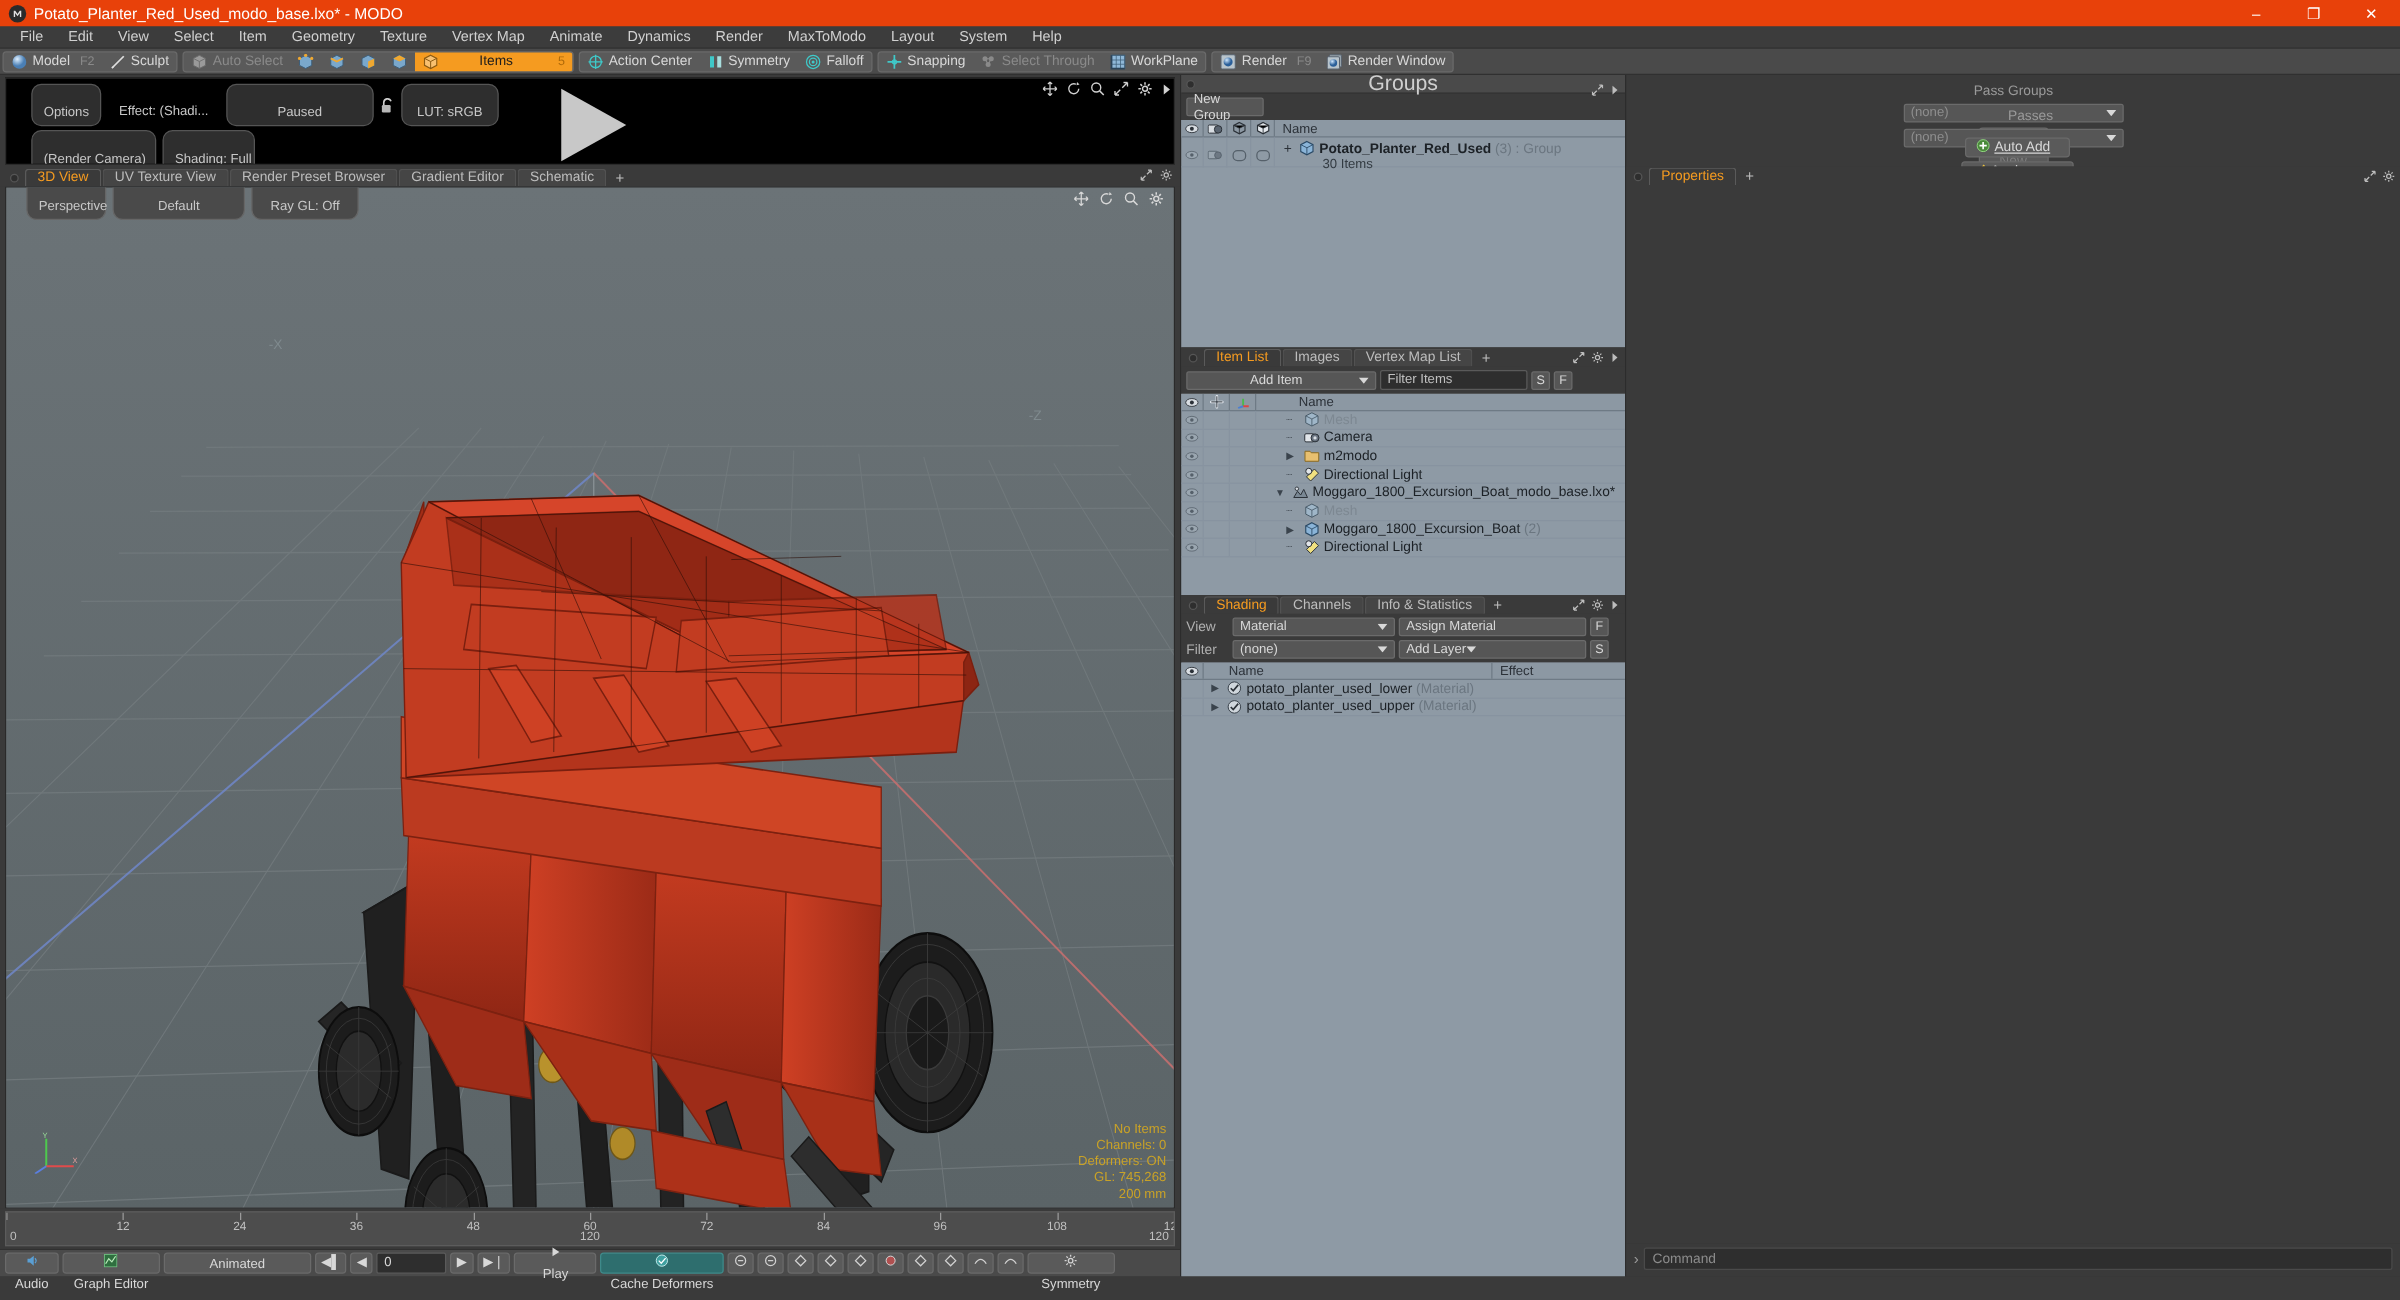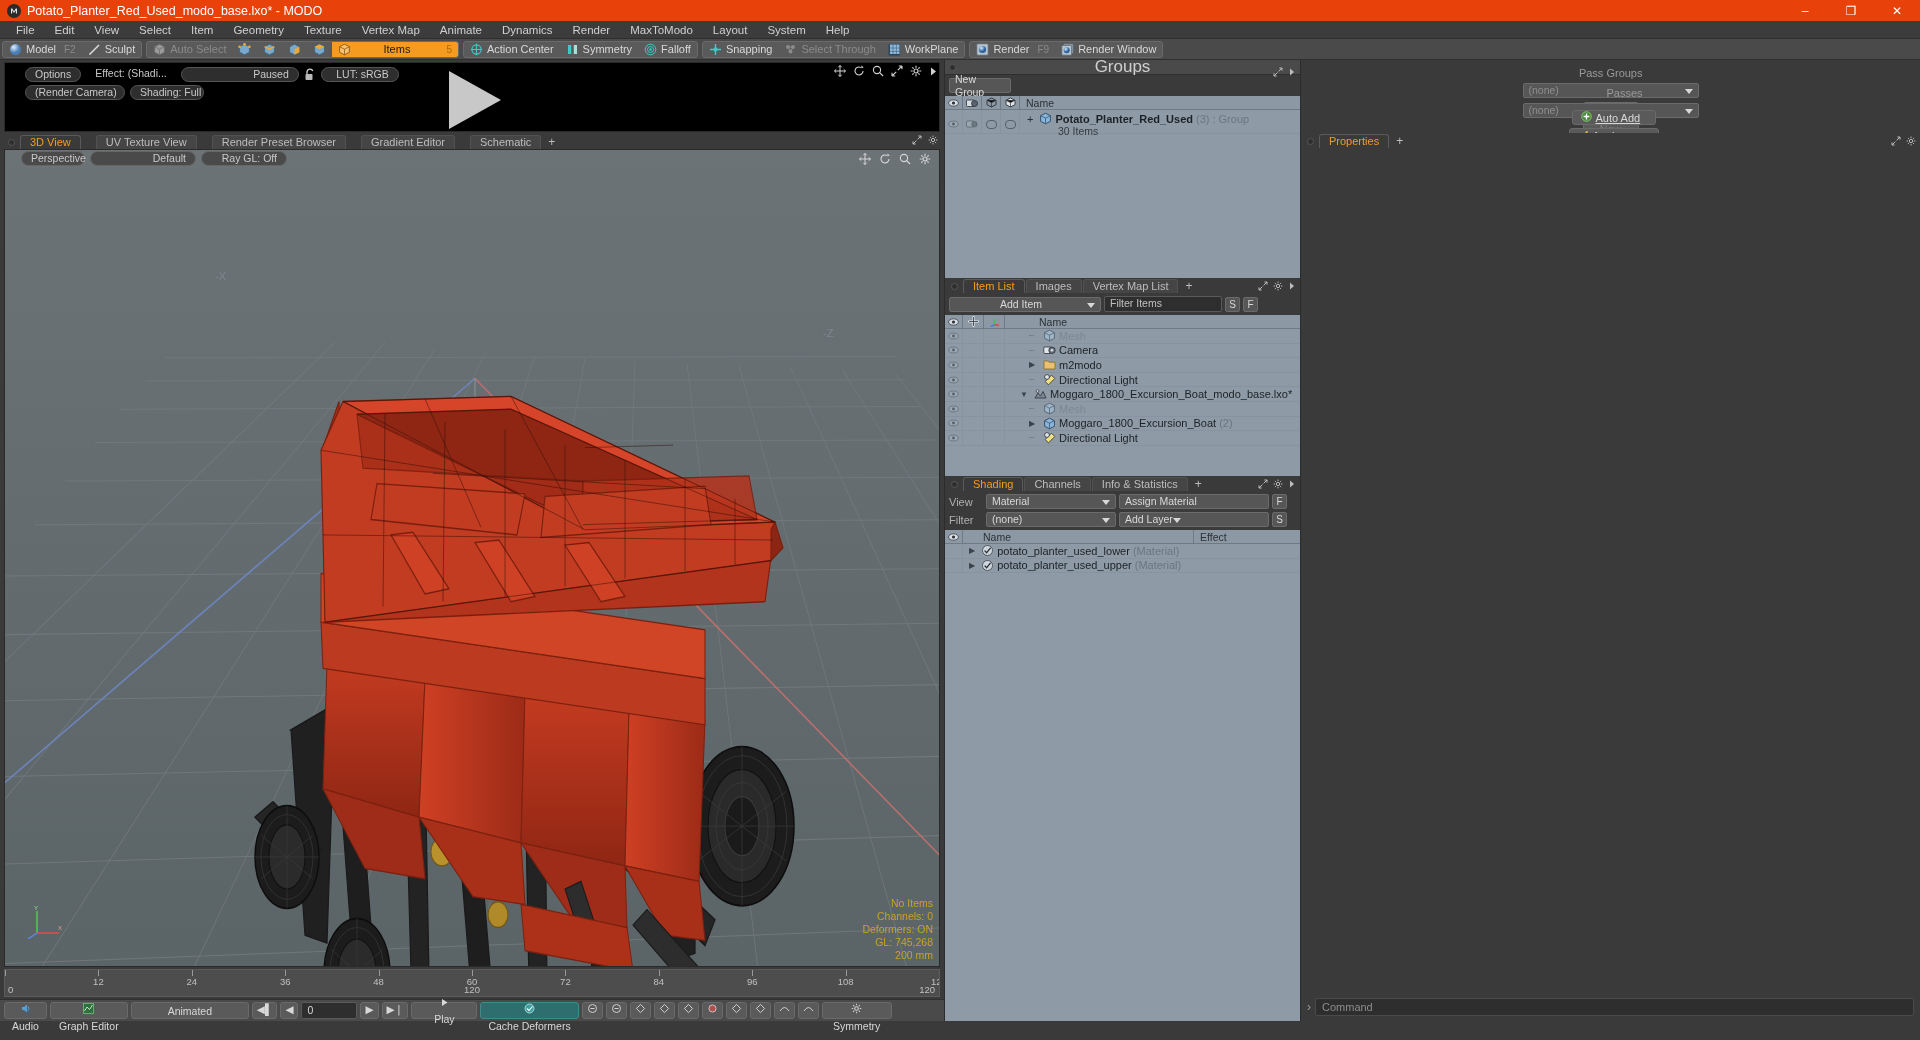--- a/index.html
+++ b/index.html
@@ -58,21 +58,21 @@
   .rightcol{flex:1;display:flex;flex-direction:column;background:#3a3a3a;
           border-left:1px solid #2c2c2c;}
   
   .preview{height:74px;background:#3a3a3a;padding:2px 4px 0 4px;position:relative;}
   .preview-inner{background:#000;height:70px;position:relative;overflow:hidden;
                  border:1px solid #2a2a2a;}
   .pv-row{display:flex;gap:5px;padding:4px 0 0 20px;}
   .pill{
     background:#2e2e2e;border:1px solid #555;border-radius:8px;
     height:15px;line-height:13px;font-size:10.5px;color:#c8c8c8;
-    padding:0 9px;white-space:nowrap;text-align:right;
+    padding:16px 9px;white-space:nowrap;text-align:center;
   }
   .play-tri{
     position:absolute;left:444px;top:8px;width:0;height:0;
     border-top:29px solid transparent;border-bottom:29px solid transparent;
     border-left:52px solid #c8c8c8;
   }
   .pv-tools{position:absolute;right:6px;top:5px;display:flex;gap:7px;align-items:center;}
   
   .tabstrip{
     height:15px;background:#3a3a3a;display:flex;align-items:flex-end;
@@ -389,21 +389,21 @@
               <path d="M6 .7v2M6 9.3v2M.7 6h2M9.3 6h2M2.3 2.3l1.4 1.4M8.3 8.3l1.4 1.4M9.7 2.3 8.3 3.7M3.7 8.3 2.3 9.7" stroke="#d0d0d0" stroke-width="1.2"></path>
             </svg></span>
         <span><svg width="9" height="11" viewBox="0 0 9 11">
               <path d="M2 1.5 7 5.5 2 9.5z" fill="#d0d0d0"></path>
             </svg></span>
       </div>
     </div>
 
     <div class="tabstrip">
       <div class="tab-dot"></div>
-      <div id="vp-tabs" style="display:flex;gap:15px;align-items:flex-end;">
+      <div id="vp-tabs" style="display:flex;gap:1px;align-items:flex-end;">
           <div class="tab sel">3D View</div>
           <div class="tab">UV Texture View</div>
           <div class="tab">Render Preset Browser</div>
           <div class="tab">Gradient Editor</div>
           <div class="tab">Schematic</div>
         </div>
       <div class="tab-plus">+</div>
       <div style="margin-left:auto;display:flex;gap:6px;padding-right:6px;padding-bottom:1px;">
         <span><svg width="10" height="10" viewBox="0 0 10 10">
               <path d="M9 1 5.6 4.4M9 1H6.4M9 1v2.6M1 9l3.4-3.4M1 9h2.6M1 9V6.4" stroke="#bdbdbd" stroke-width="1" fill="none"></path>

